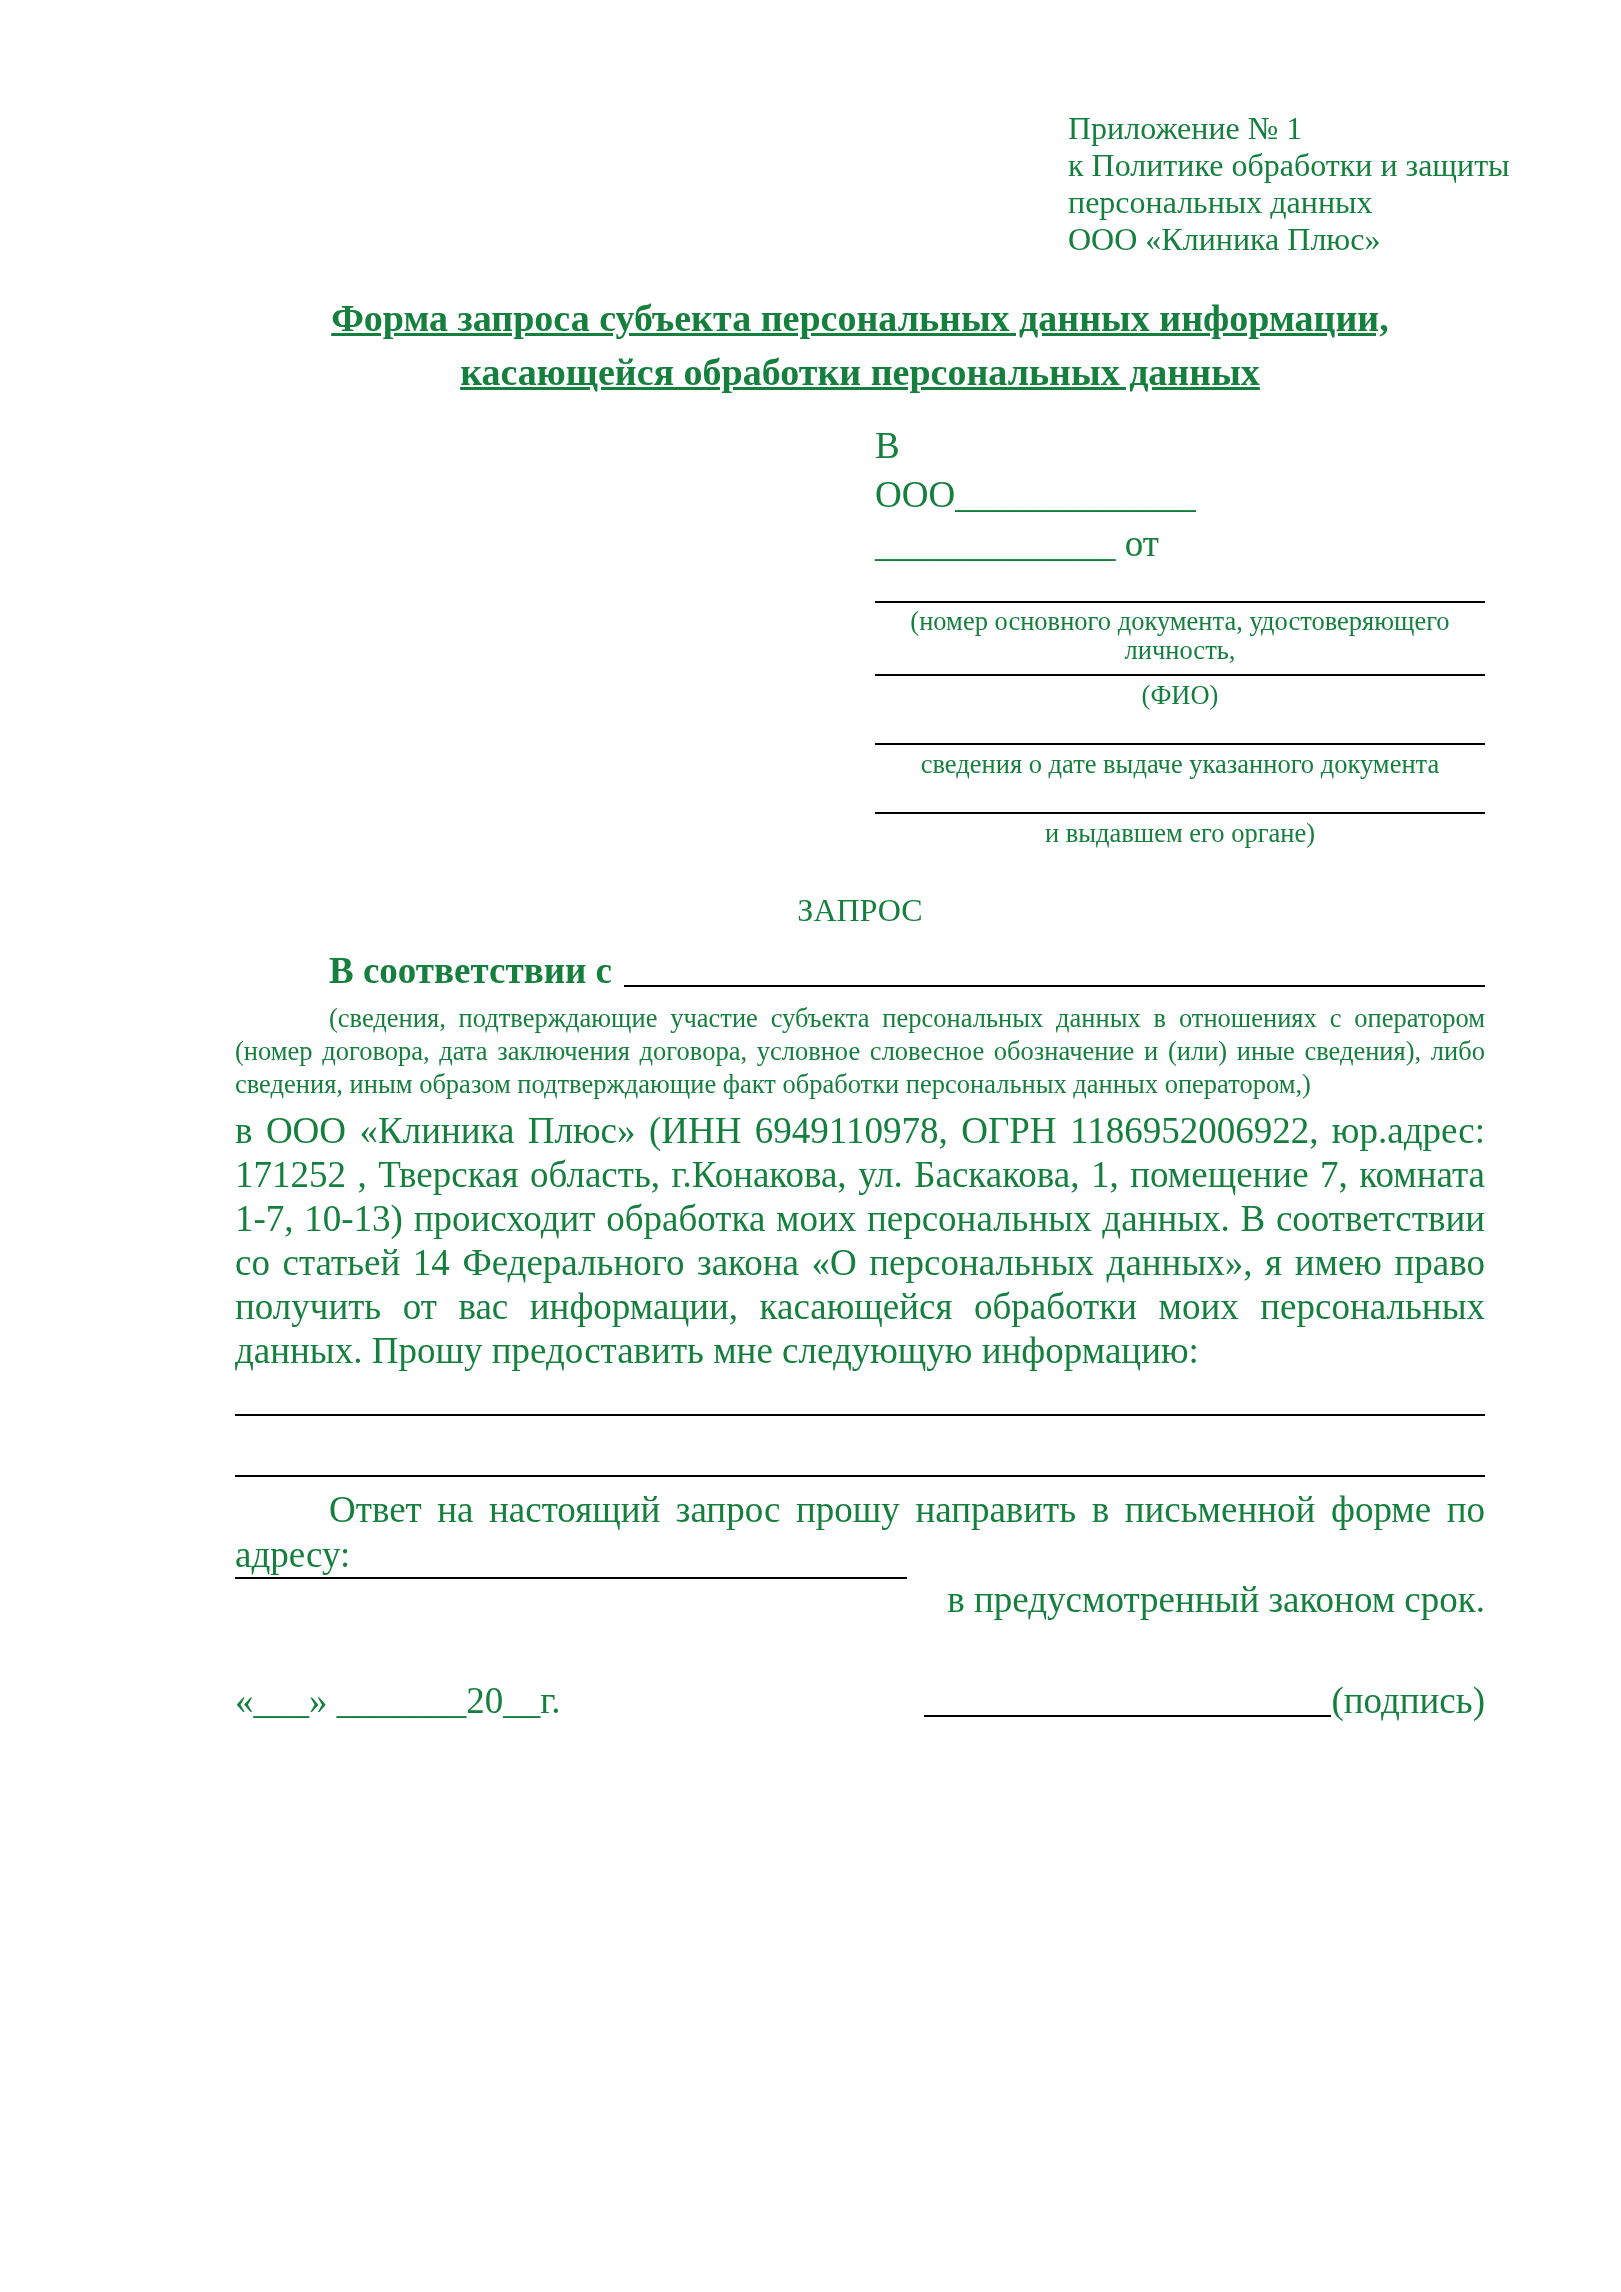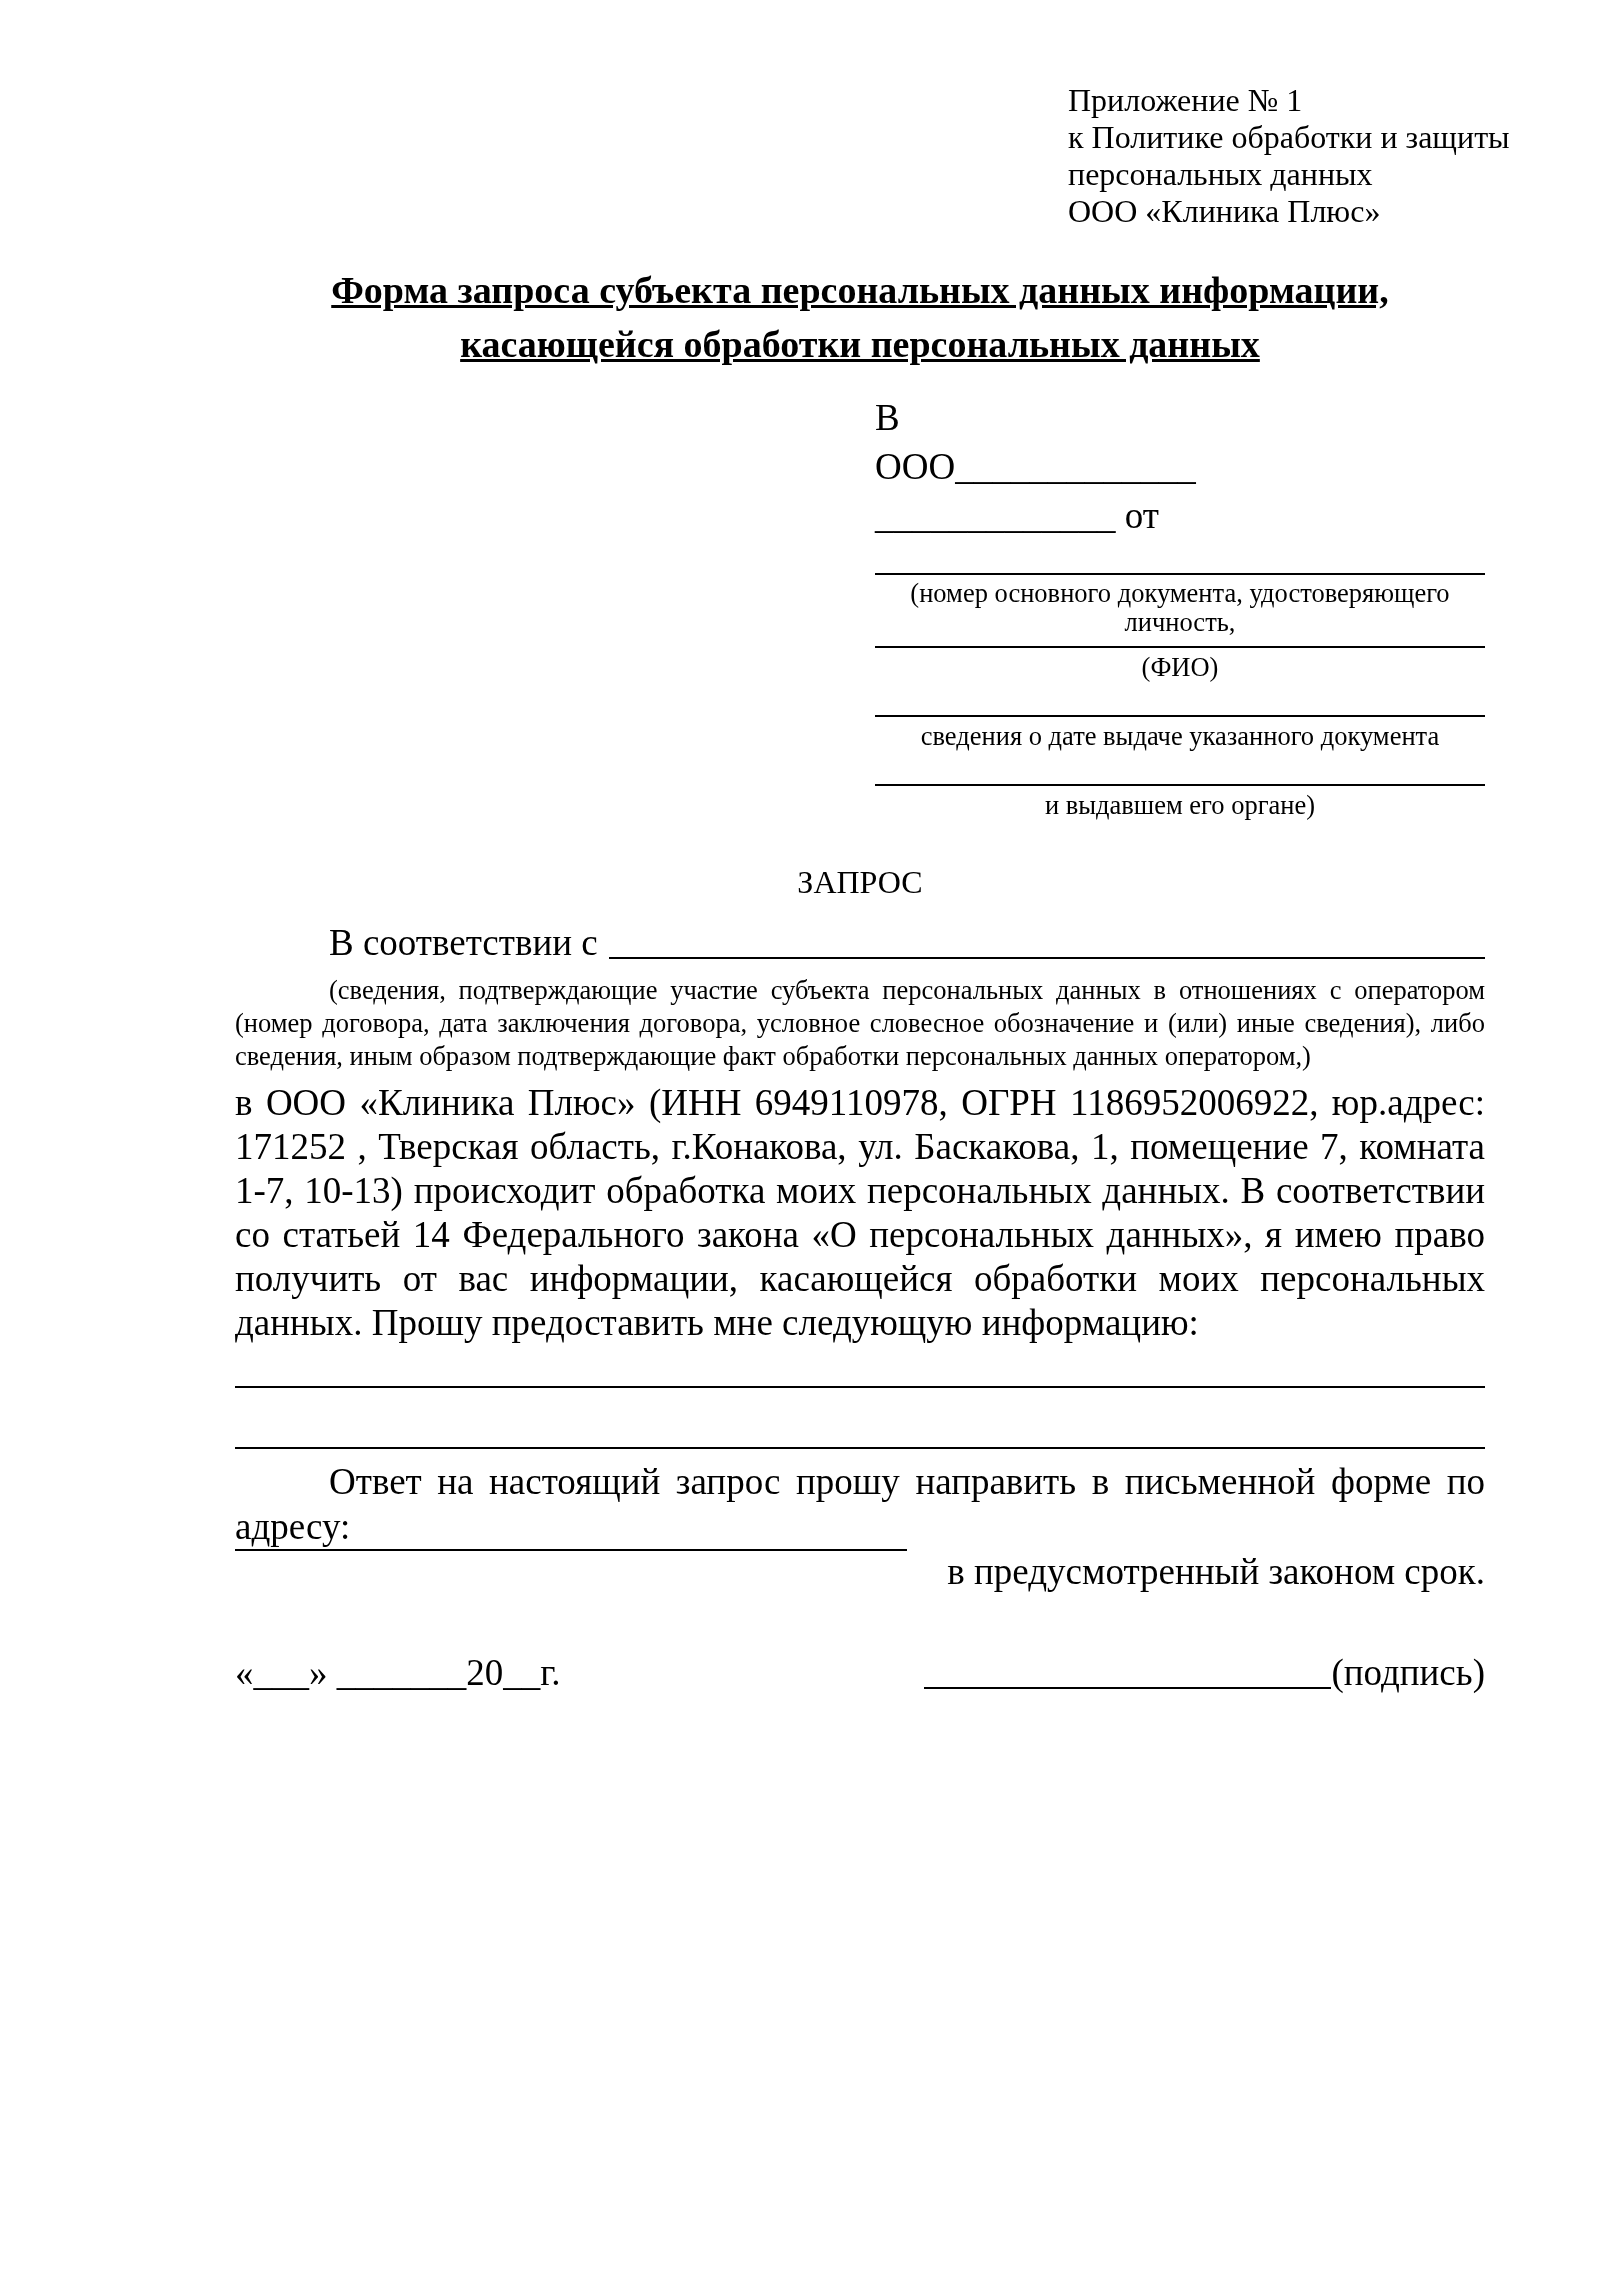--- a/index.html
+++ b/index.html
@@ -2,24 +2,24 @@
 <html lang="ru"><head>
 <meta charset="utf-8">
 <style>
   html, body { margin: 0; padding: 0; background: #ffffff; }
   .page {
     position: relative;
     width: 1621px;
     height: 2293px;
     box-sizing: border-box;
     background: #ffffff;
-    color: #000000;
+    color: #15803d;
     font-family: "Liberation Serif", "DejaVu Serif", serif;
     font-size: 37px;
-    padding: 82px 136px 59px 235px;
+    padding: 110px 136px 59px 235px;
     overflow: hidden;
   }
 
   
   .header-block {
     margin-left: 833px;
     font-size: 32px;
     line-height: 37px;
     white-space: nowrap;
   }
@@ -58,20 +58,21 @@
     margin-top: 41px;
     line-height: 43px;
   }
 
   .intro-row {
     display: flex;
     align-items: flex-end;
     padding-left: 94px;
     margin-top: 15.7px;
     line-height: 45px;
+    font-weight: bold;
   }
   .intro-row .label { white-space: nowrap; }
   .fill {
     flex: 1;
     height: 0;
     border-bottom: 2.9px solid #000;
     margin: 0 0 5.9px 11.8px;
   }
 
   .fine-print {

